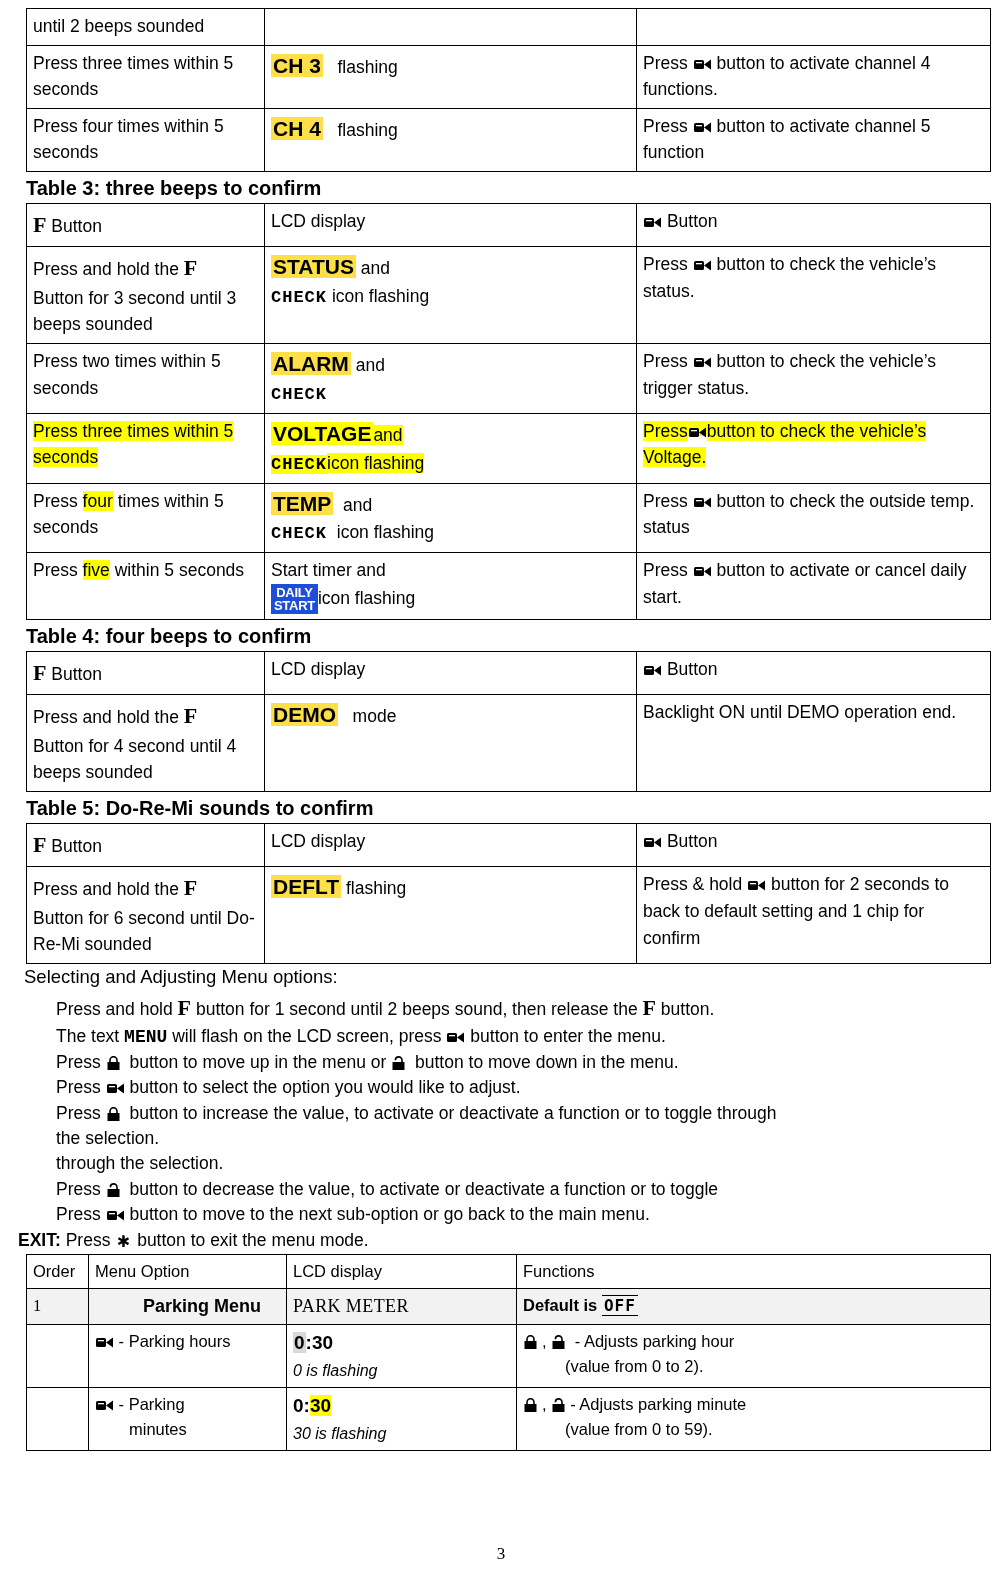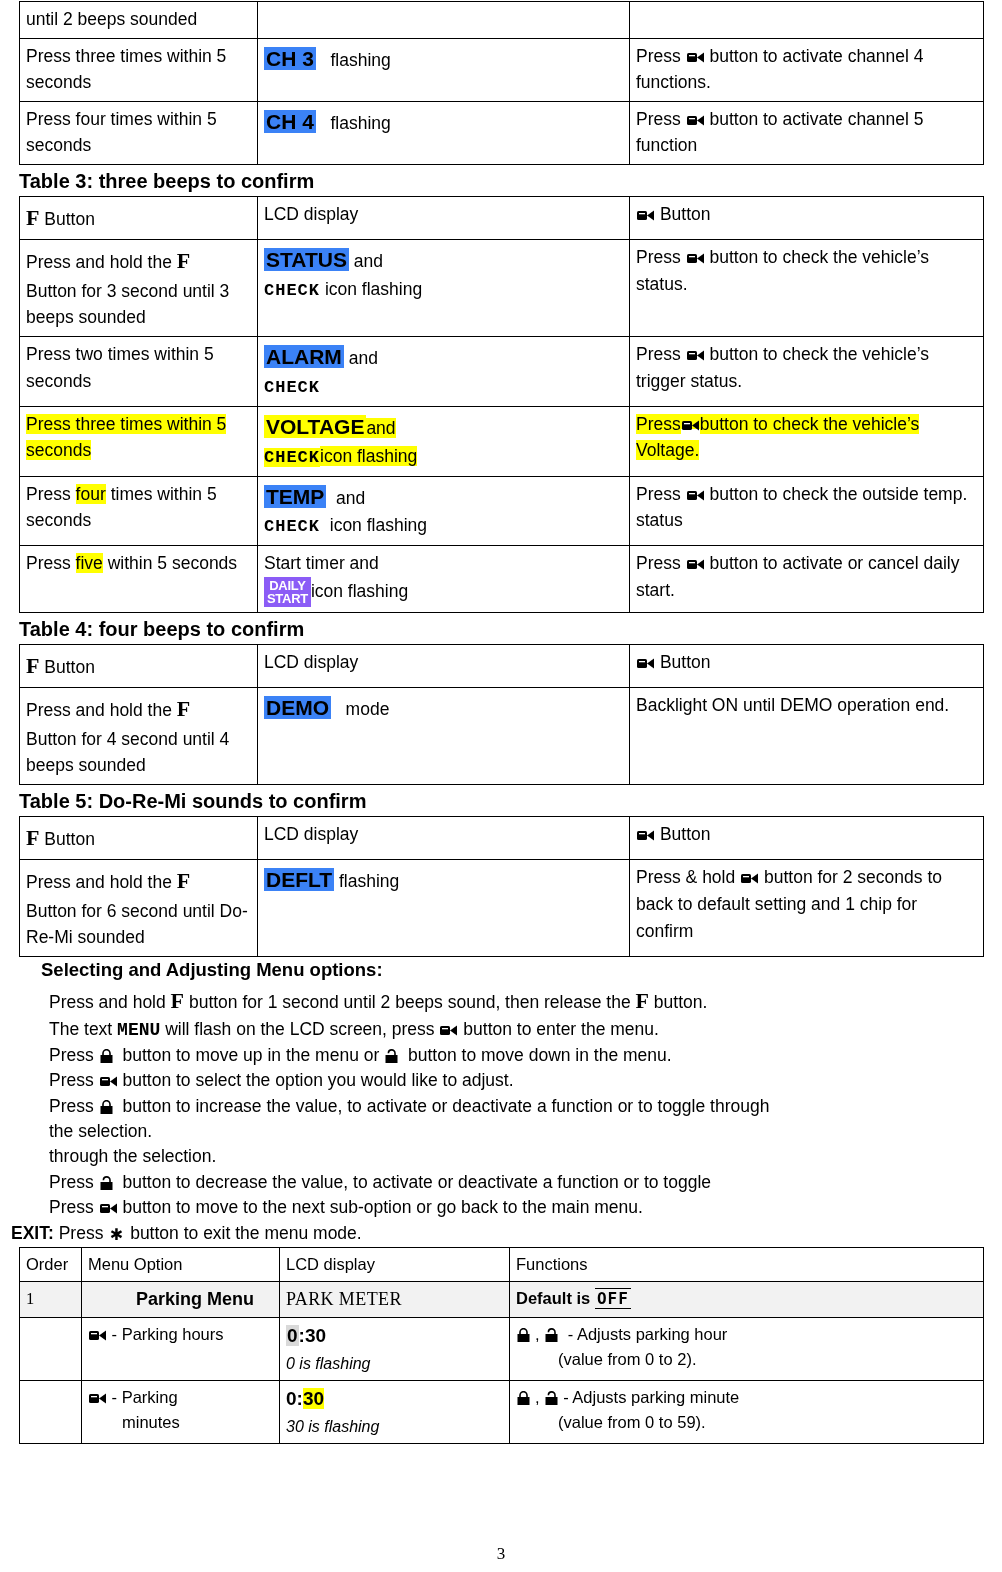--- a/index.html
+++ b/index.html
@@ -11,21 +11,21 @@
     width: 1002px;
     min-height: 1572px;
     font-family: "Liberation Sans", sans-serif;
     color: #000;
     position: relative;
   }
   .page {
     position: relative;
     width: 1002px;
     min-height: 1572px;
-    padding: 1px;
+    padding: 8px;
     box-sizing: border-box;
   }
   table {
     border-collapse: collapse;
     width: 964px;
     margin: 0 0 0 18px;
     table-layout: fixed;
   }
   table td, table th {
     border: 1px solid #000;
@@ -47,61 +47,61 @@
   .fbtn {
     font-family: "Liberation Serif", serif;
     font-weight: bold;
     font-size: 22px;
     letter-spacing: 0;
   }
   .lcd-big {
     font-family: "Liberation Sans", sans-serif;
     font-weight: bold;
     font-size: 21px;
-    background: #3b82f6;
+    background: #fde047;
     padding: 0 2px;
   }
   .lcd-mono {
     font-family: Liberation Mono, monospace;
     font-weight: bold;
     font-size: 17px;
     letter-spacing: 1px;
   }
   .hl { background: #ffff00; }
   
   .icn {
     display: inline-block;
     vertical-align: -3px;
     width: 19px;
     height: 15px;
     position: relative;
   }
   .daily {
     display: inline-block;
-    background: #8b5cf6;
+    background: #1d4ed8;
     color: #fff;
     font-family: "Liberation Sans", sans-serif;
     font-weight: bold;
     font-size: 13px;
     line-height: 13px;
     padding: 2px 3px;
     text-align: center;
     letter-spacing: -0.3px;
     vertical-align: -6px;
   }
   .daily span { display: block; }
   .sec-title {
     font-size: 22px;
     font-weight: bold;
     margin: 8px 0 2px 10px;
   }
   .sub-title {
     font-size: 18.5px;
-    font-weight: bold;
-    margin: 2px 0 4px 40px;
+    font-weight: normal;
+    margin: 2px 0 4px 16px;
   }
   .body-lines {
     margin: 0 0 0 48px;
     font-size: 17.5px;
     line-height: 1.45;
   }
   .body-lines div { margin: 0; padding: 0; }
   .exit-line {
     font-size: 17.5px;
     margin: 2px 0 3px 10px;

